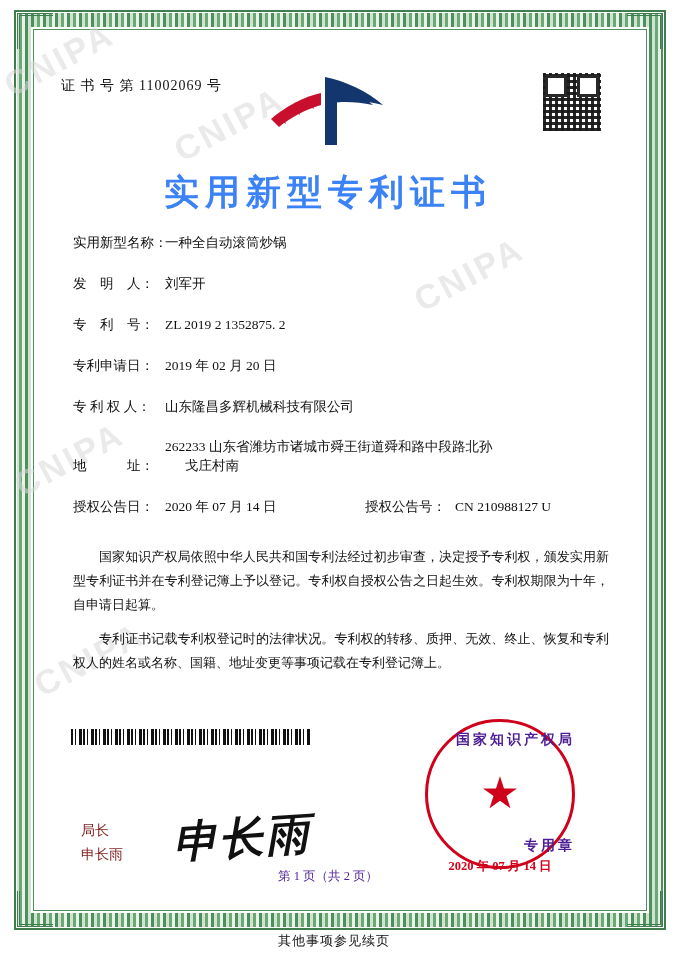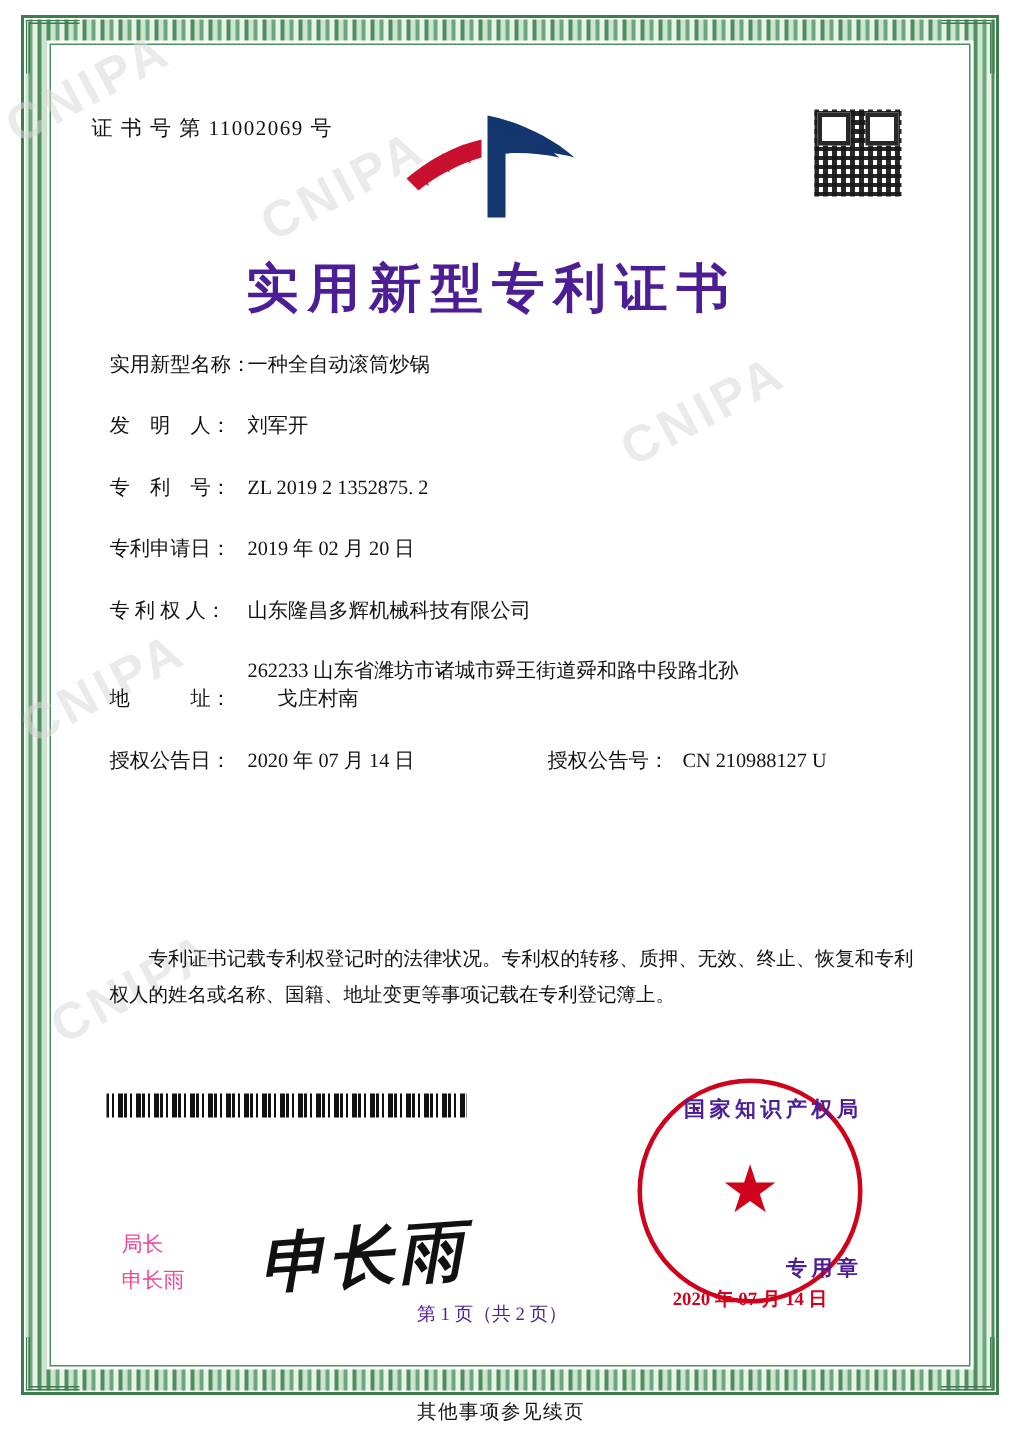--- a/index.html
+++ b/index.html
@@ -136,21 +136,21 @@
   }
   .title {
     position: absolute;
     left: 0;
     right: 0;
     top: 140px;
     text-align: center;
     font-size: 35px;
     font-weight: bold;
     letter-spacing: 6px;
-    color: #4c1d95;
+    color: #3b82f6;
     font-family: Liberation Serif, serif;
   }
 
   .fields {
     position: absolute;
     left: 40px;
     top: 205px;
     width: 540px;
     font-size: 13.5px;
     color: #111;
@@ -250,21 +250,21 @@
     white-space: nowrap;
     font-weight: bold;
   }
 
   .signer {
     position: absolute;
     left: 48px;
     top: 790px;
     font-size: 14px;
     line-height: 1.7;
-    color: #ec4899;
+    color: #7f1d1d;
   }
   .signature {
     position: absolute;
     left: 140px;
     top: 780px;
     font-size: 44px;
     color: #111;
     font-family: "DejaVu Serif", serif;
     letter-spacing: 2px;
     transform: rotate(-4deg);
@@ -367,20 +367,21 @@
 
       <div class="field-row two-col">
         <div class="field-label">授权公告日：</div>
         <div class="field-value">2020 年 07 月 14 日</div>
         <div class="field-label2">授权公告号：</div>
         <div class="field-value2">CN 210988127 U</div>
       </div>
 
     </div>
 
+    <div class="para para1">国家知识产权局依照中华人民共和国专利法经过初步审查，决定授予专利权，颁发实用新型专利证书并在专利登记簿上予以登记。专利权自授权公告之日起生效。专利权期限为十年，自申请日起算。</div>
     <div class="para para2">专利证书记载专利权登记时的法律状况。专利权的转移、质押、无效、终止、恢复和专利权人的姓名或名称、国籍、地址变更等事项记载在专利登记簿上。</div>
 
     <div class="barcode"></div>
 
     <div class="seal">
       <div class="seal-ring"></div>
       <div class="seal-text-top">国家知识产权局</div>
       <div class="seal-star">★</div>
       <div class="seal-text-bottom">专用章</div>
       <div class="seal-date">2020 年 07 月 14 日</div>

